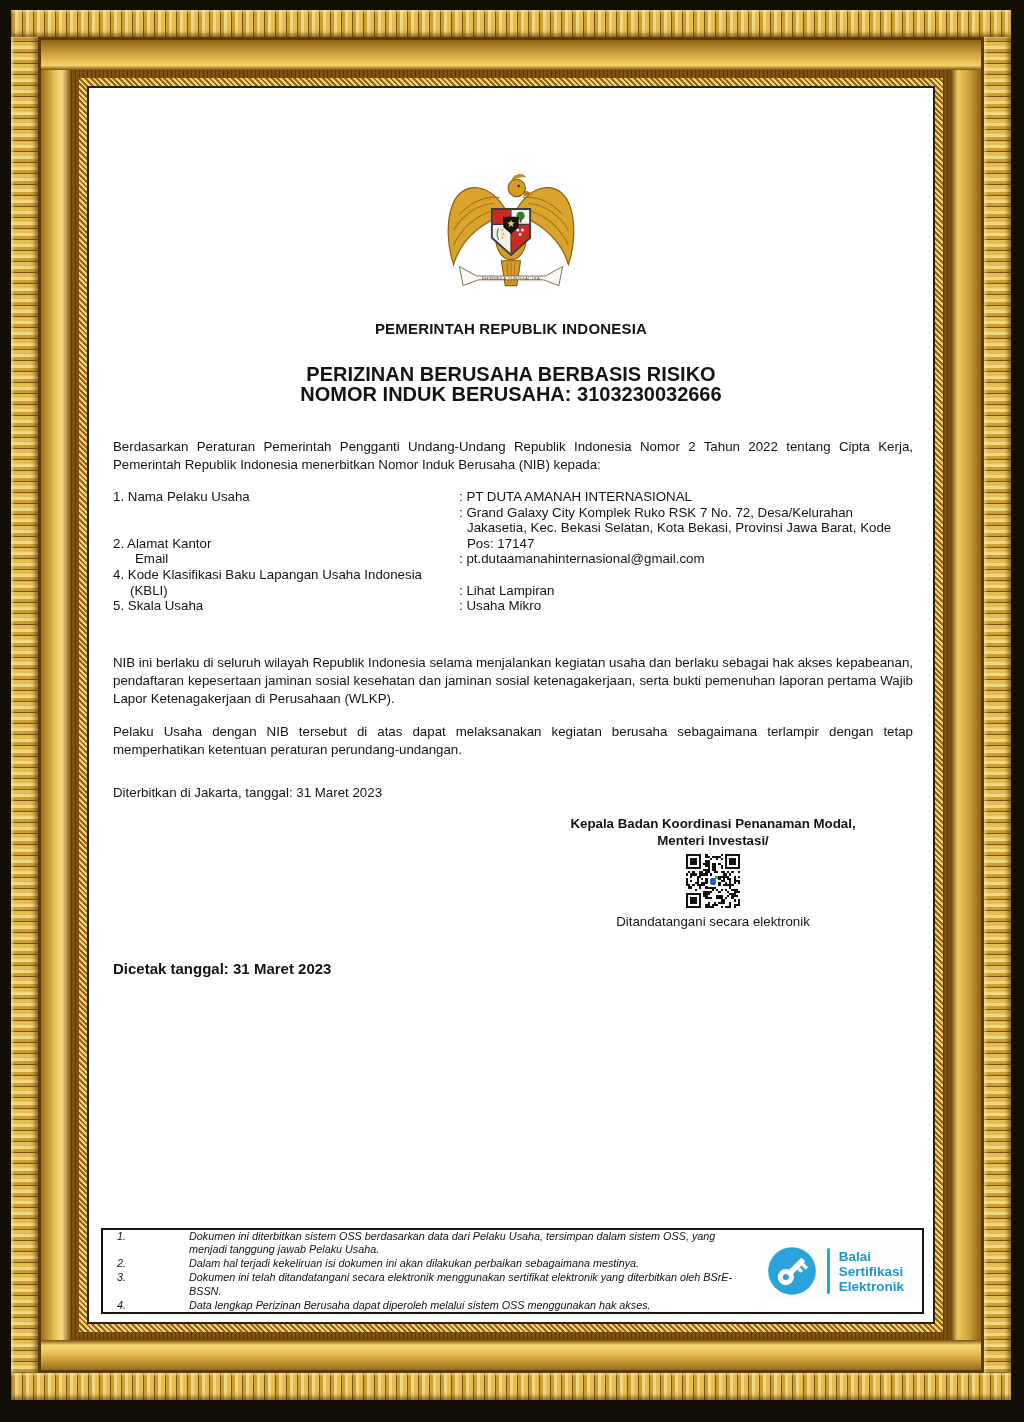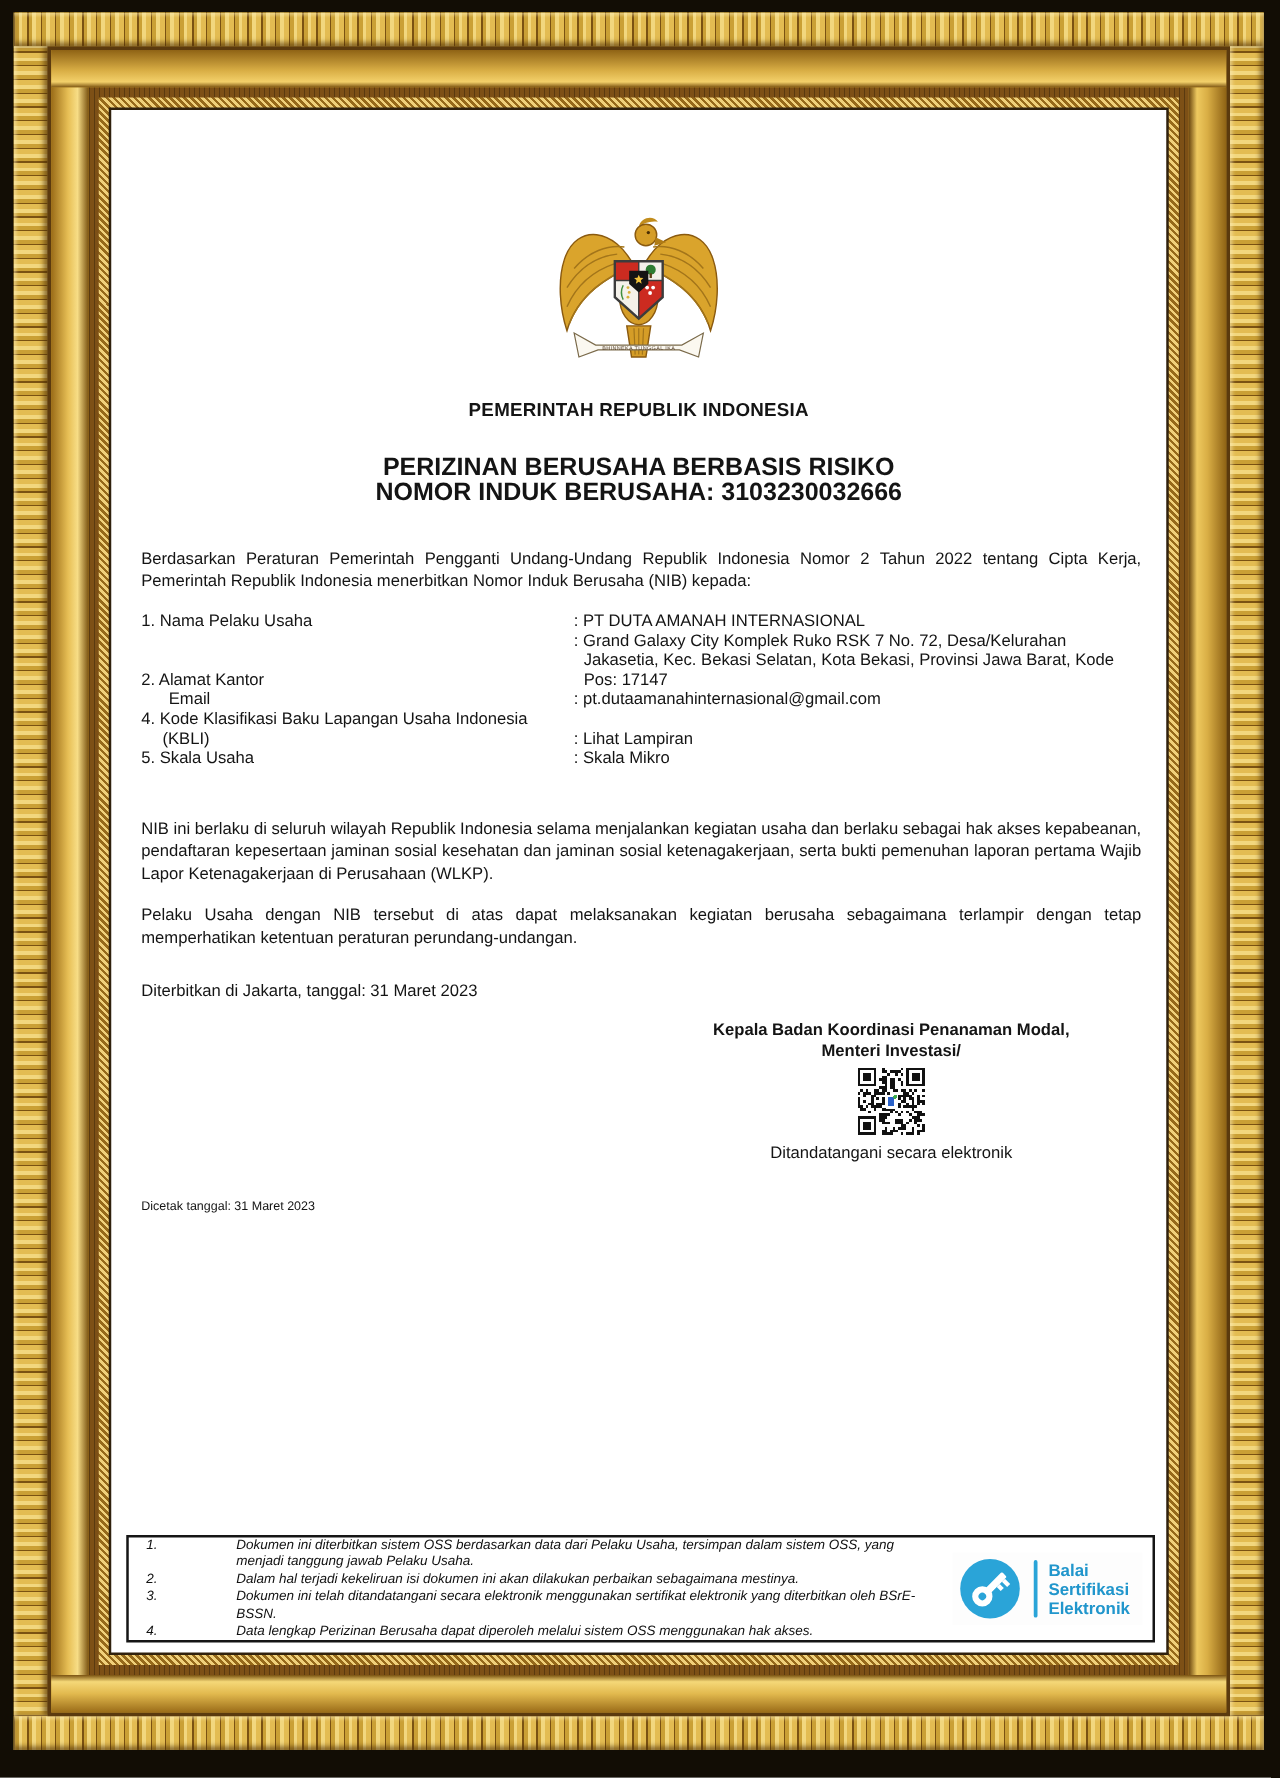--- a/index.html
+++ b/index.html
@@ -46,21 +46,21 @@
   .flabel{width:346px;flex:none;}
   .flabel.ind{padding-left:22px;}
   .flabel.hang{padding-left:17px;text-indent:-17px;}
   .fvalue{flex:1;padding-left:8px;text-indent:-8px;}
 
   .para{left:24px;right:20px;font-size:13.3px;line-height:18px;text-align:justify;margin:0;}
   .para-nib{top:566px;}
   .para-pelaku{top:635px;}
 
   .issued{top:697px;left:24px;font-size:13.3px;}
-  .printed{top:872px;left:24px;font-size:10px;}
+  .printed{top:872px;left:24px;font-size:15px;font-weight:bold;}
 
   .signature{top:727px;left:434px;width:380px;text-align:center;font-size:13.3px;}
   .sig-bold{font-weight:bold;line-height:17px;}
   .qr{width:54px;height:54px;margin:5px auto 6px;}
   .qr svg{width:100%;height:100%;display:block;}
   .sig-note{line-height:16px;}
 
   
   .footer-box{left:12px;right:9px;bottom:8px;height:86px;border:2px solid #151515;background:#fff;display:flex;align-items:center;padding:5px 8px 5px 6px;}
   .notes{flex:1;font-style:italic;font-size:10.8px;line-height:13.8px;color:#111;}
@@ -160,21 +160,21 @@
                         <div class="frow">
                           <div class="flabel ind">Email</div>
                           <div class="fvalue">: pt.dutaamanahinternasional@gmail.com</div>
                         </div>
                         <div class="frow">
                           <div class="flabel hang">4. Kode Klasifikasi Baku Lapangan Usaha Indonesia (KBLI)</div>
                           <div class="fvalue">: Lihat Lampiran</div>
                         </div>
                         <div class="frow">
                           <div class="flabel">5. Skala Usaha</div>
-                          <div class="fvalue">: Skala Mikro</div>
+                          <div class="fvalue">: Usaha Mikro</div>
                         </div>
                       </div>
 
                       <p class="abs para para-nib">NIB ini berlaku di seluruh wilayah Republik Indonesia selama menjalankan kegiatan usaha dan berlaku sebagai hak akses kepabeanan, pendaftaran kepesertaan jaminan sosial kesehatan dan jaminan sosial ketenagakerjaan, serta bukti pemenuhan laporan pertama Wajib Lapor Ketenagakerjaan di Perusahaan (WLKP).</p>
                       <p class="abs para para-pelaku">Pelaku Usaha dengan NIB tersebut di atas dapat melaksanakan kegiatan berusaha sebagaimana terlampir dengan tetap memperhatikan ketentuan peraturan perundang-undangan.</p>
 
                       <div class="abs issued">Diterbitkan di Jakarta, tanggal: 31 Maret 2023</div>
 
                       <div class="abs signature">
                         <div class="sig-bold">Kepala Badan Koordinasi Penanaman Modal,</div>

